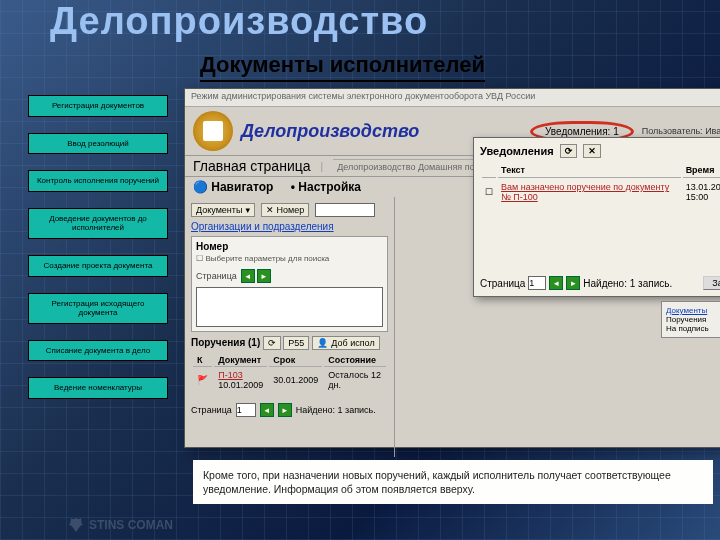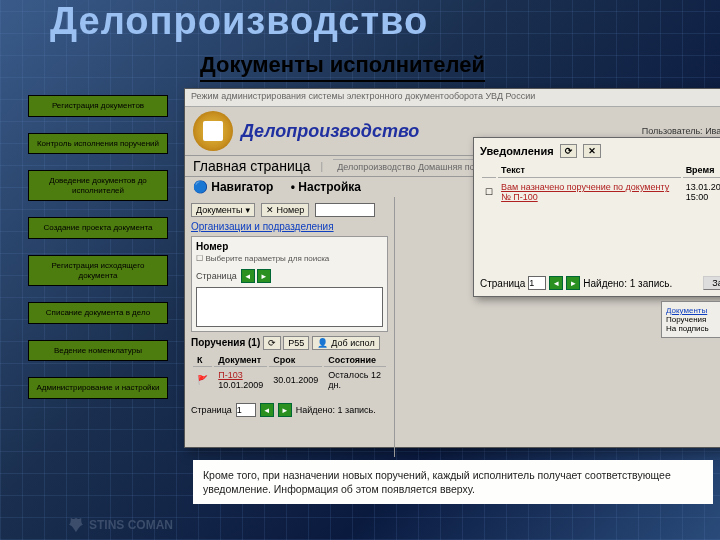--- a/index.html
+++ b/index.html
@@ -21,21 +21,21 @@
   .subtitle {
     position:absolute; top:52px; left:200px;
     font-size:22px; font-weight:bold; color:#000;
     border-bottom:2px solid #000; padding-bottom:2px;
   }
   .sidebar {
     position:absolute; left:28px; top:95px; width:140px;
     display:flex; flex-direction:column; gap:16px;
   }
   .side-btn {
-    border:1px solid #000; background:#4d7c0f;
+    border:1px solid #000; background:#14b8a6;
     font-size:8px; text-align:center; padding:5px 3px;
     line-height:1.2; cursor:pointer;
   }
   .brand {
     position:absolute; left:22px; bottom:6px;
     font-size:12px; font-weight:bold; color:#3b4d6a;
     display:flex; align-items:center; gap:4px;margin-left:45px;
   }
   .brand svg { width:18px; height:18px; }
   .app {
@@ -98,41 +98,42 @@
   }
 </style>
 </head>
 <body>
 
 <div class="big-title">Делопроизводство</div>
 <div class="subtitle">Документы исполнителей</div>
 
 <div class="sidebar">
   <div class="side-btn">Регистрация документов</div>
+  <div class="side-btn">Ввод резолюций</div>
   <div class="side-btn">Контроль исполнения поручений</div>
   <div class="side-btn">Доведение документов до исполнителей</div>
   <div class="side-btn">Создание проекта документа</div>
   <div class="side-btn">Регистрация исходящего документа</div>
   <div class="side-btn">Списание документа в дело</div>
   <div class="side-btn">Ведение номенклатуры</div>
-  <div class="side-btn">Администрирование и настройки</div>
 </div>
 
 <div class="brand">
   <svg viewBox="0 0 20 20">
       <path fill="#3b4d6a" d="M10 2c3 3 6 0 6 0s-1 6 2 8c-3 0-5 3-8 8-3-5-5-8-8-8 3-2 2-8 2-8s3 3 6 0z"></path>
     </svg>
   <span>STINS  COMAN</span>
 </div>
 
 <div class="app">
   <div class="app-top">Режим администрирования системы электронного документооборота УВД России</div>
   <div class="app-header">
     <div class="emblem"></div>
     <div class="app-title">Делопроизводство</div>
+    <div class="notif-ring">Уведомления: 1</div>
     <div class="userline">
       <span>Пользователь:</span>
       <span>Иванов И. И.</span>
     </div>
   </div>
   <div style="padding:2px 8px; display:flex; align-items:center; gap:10px; border-bottom:1px solid #999;">
     <span style="font-size:14px;font-weight:normal">Главная страница</span>
     <span style="color:#999">|</span>
     <span style="font-size:9px;color:#666; border-top:1px solid #aaa; padding:2px 4px;">Делопроизводство    Домашняя почта пользователя</span>
   </div>

